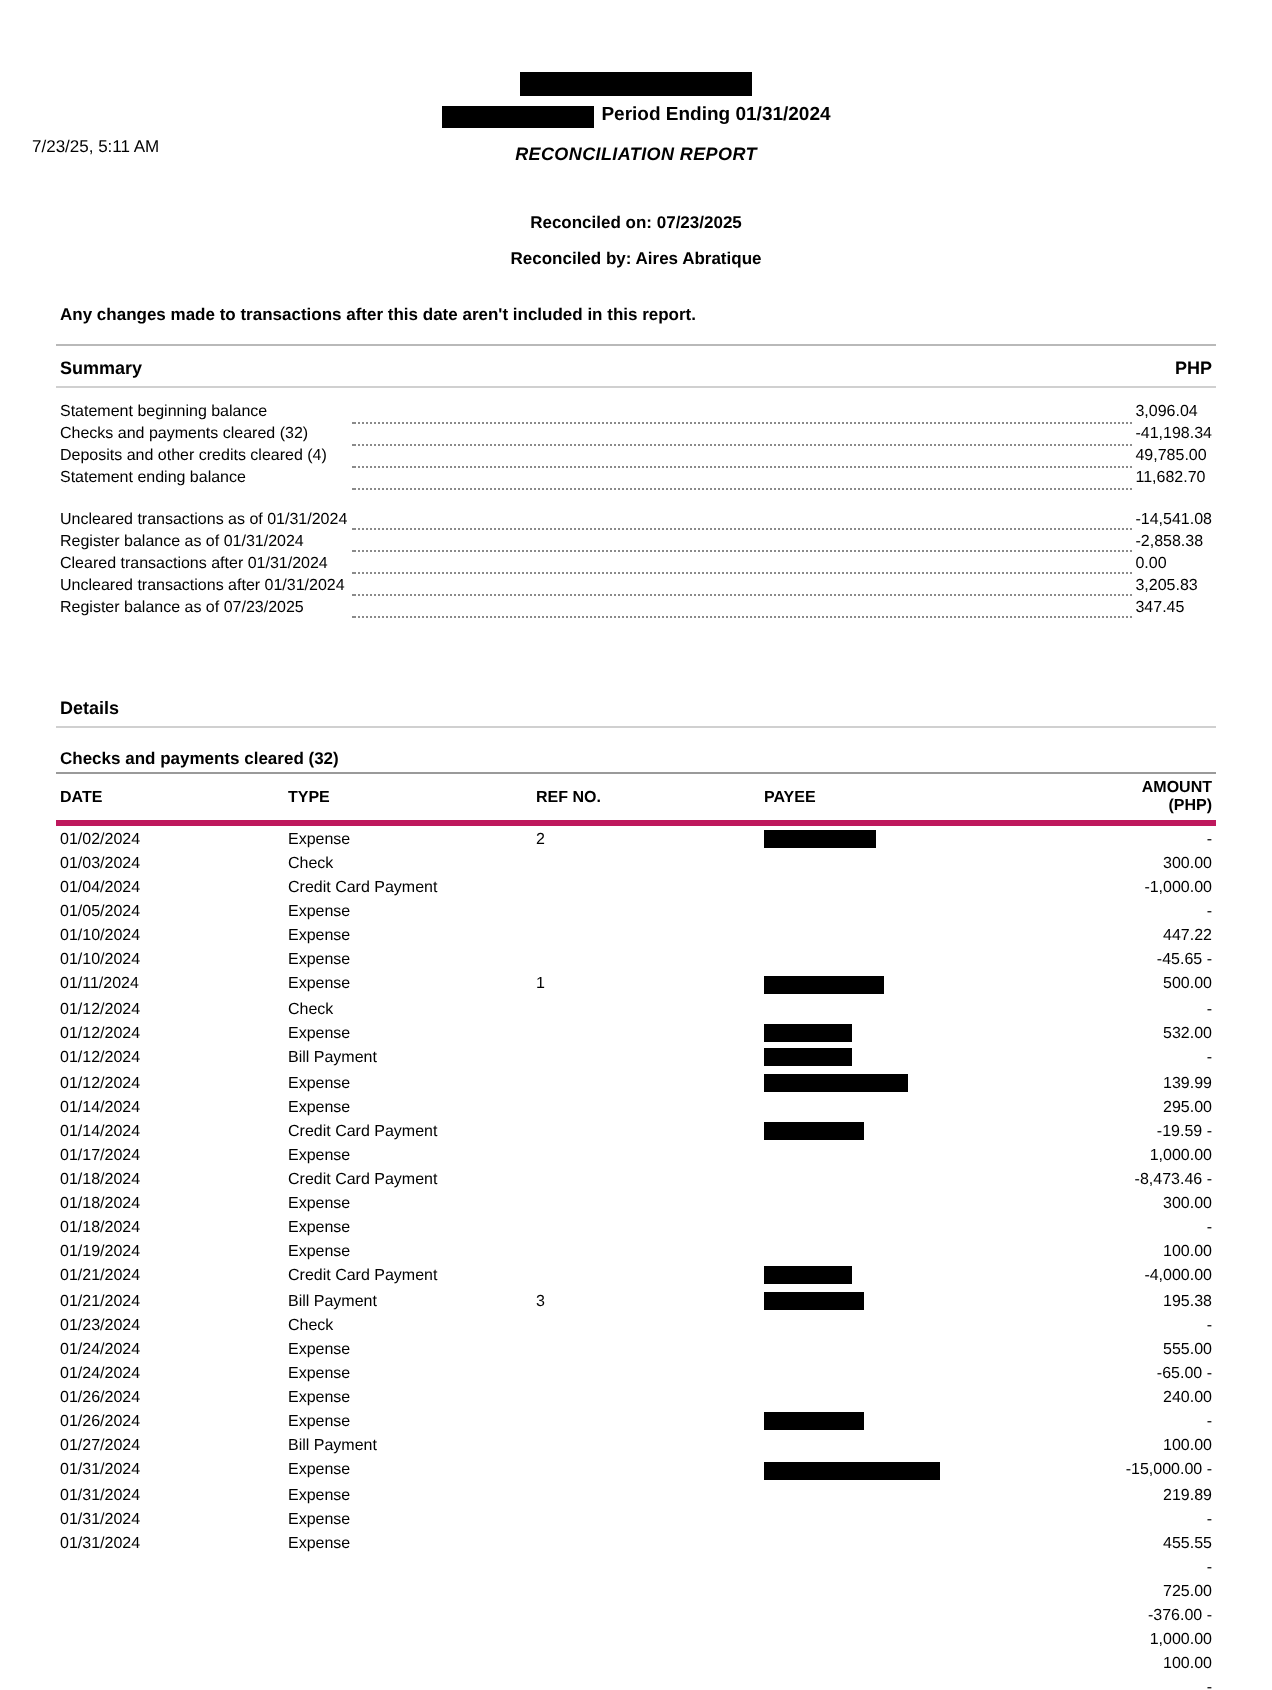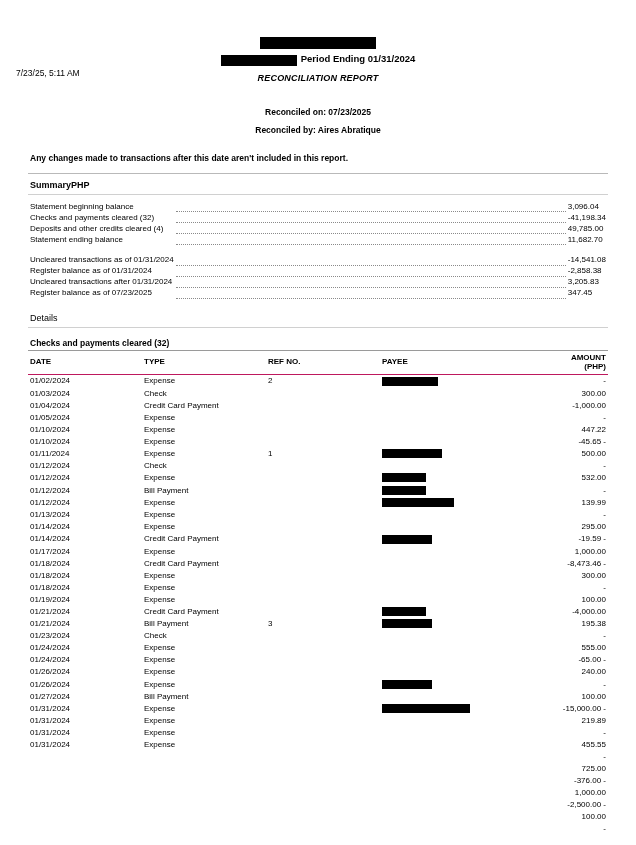--- a/index.html
+++ b/index.html
@@ -79,21 +79,21 @@
     font-size: 8.5px;
     font-weight: bold;
   }
   .rule {
     border: 0;
     border-top: 1px solid #b9b9b9;
     margin: 10px 0 0 0;
   }
   .section-head {
     display: flex;
-    justify-content: flex-start;
+    justify-content: space-between;
     align-items: baseline;
     font-size: 9px;
     font-weight: bold;
     margin-top: 6px;
     padding: 0 2px;
   }
   .rule-thin {
     border: 0;
     border-top: 1px solid #d0d0d0;
     margin: 4px 0 0 0;
@@ -122,42 +122,42 @@
     text-align: left;
     white-space: nowrap;
     width: 1%;
     padding-left: 6px;
   }
   .spacer-row td {
     height: 7px;
   }
   .details-title {
     font-size: 9px;
-    font-weight: normal;
-    margin-top: 14px;
+    font-weight: bold;
+    margin-top: 40px;
     padding: 0 2px;
   }
   .sub-title {
     font-size: 8.5px;
     font-weight: bold;
     margin-top: 10px;
     padding: 0 2px;
   }
   .tbl {
     width: 100%;
     border-collapse: collapse;
     font-size: 8px;
     margin-top: 2px;
   }
   .tbl th {
     font-size: 8px;
     font-weight: bold;
     text-align: left;
     padding: 2px 2px 3px 2px;
-    border-bottom: 1px solid #be185d;
+    border-bottom: 3px solid #be185d;
     border-top: 1px solid #9a9a9a;
   }
   .tbl th.amt, .tbl td.amt {
     text-align: right;
   }
   .tbl td {
     padding: 1.5px 2px;
     white-space: nowrap;
   }
   .col-date { width: 110px; }
@@ -225,20 +225,25 @@
         </tr>
         <tr>
           <td class="sum-label">Uncleared transactions as of 01/31/2024</td>
           <td class="sum-dots"></td>
           <td class="sum-val">-14,541.08</td>
         </tr>
         <tr>
           <td class="sum-label">Register balance as of 01/31/2024</td>
           <td class="sum-dots"></td>
           <td class="sum-val">-2,858.38</td>
+        </tr>
+        <tr>
+          <td class="sum-label">Cleared transactions after 01/31/2024</td>
+          <td class="sum-dots"></td>
+          <td class="sum-val">0.00</td>
         </tr>
         <tr>
           <td class="sum-label">Uncleared transactions after 01/31/2024</td>
           <td class="sum-dots"></td>
           <td class="sum-val">3,205.83</td>
         </tr>
         <tr>
           <td class="sum-label">Register balance as of 07/23/2025</td>
           <td class="sum-dots"></td>
           <td class="sum-val">347.45</td>
@@ -332,27 +337,20 @@
           <td class="amt">-</td>
         </tr>
         <tr>
           <td class="col-date">01/12/2024</td>
           <td class="col-type">Expense</td>
           <td class="col-ref"></td>
           <td class="col-payee"><span class="payee-bar" style="width: 72px;"></span></td>
           <td class="amt">139.99</td>
         </tr>
         <tr>
-          <td class="col-date">01/13/2024</td>
-          <td class="col-type">Expense</td>
-          <td class="col-ref"></td>
-          <td class="col-payee"></td>
-          <td class="amt">-</td>
-        </tr>
-        <tr>
           <td class="col-date">01/14/2024</td>
           <td class="col-type">Expense</td>
           <td class="col-ref"></td>
           <td class="col-payee"></td>
           <td class="amt">295.00</td>
         </tr>
         <tr>
           <td class="col-date">01/14/2024</td>
           <td class="col-type">Credit Card Payment</td>
           <td class="col-ref"></td>
@@ -504,32 +502,25 @@
           <td class="col-type"></td>
           <td class="col-ref"></td>
           <td class="col-payee"></td>
           <td class="amt">1,000.00</td>
         </tr>
         <tr>
           <td class="col-date"></td>
           <td class="col-type"></td>
           <td class="col-ref"></td>
           <td class="col-payee"></td>
-          <td class="amt">-2,500.00 -</td>
+          <td class="amt">100.00</td>
         </tr>
         <tr>
           <td class="col-date"></td>
           <td class="col-type"></td>
           <td class="col-ref"></td>
           <td class="col-payee"></td>
-          <td class="amt">100.00</td>
-        </tr>
-        <tr>
-          <td class="col-date"></td>
-          <td class="col-type"></td>
-          <td class="col-ref"></td>
-          <td class="col-payee"></td>
           <td class="amt">-</td>
         </tr>
       </tbody>
   </table>
 
 </div>
 
 </body></html>

